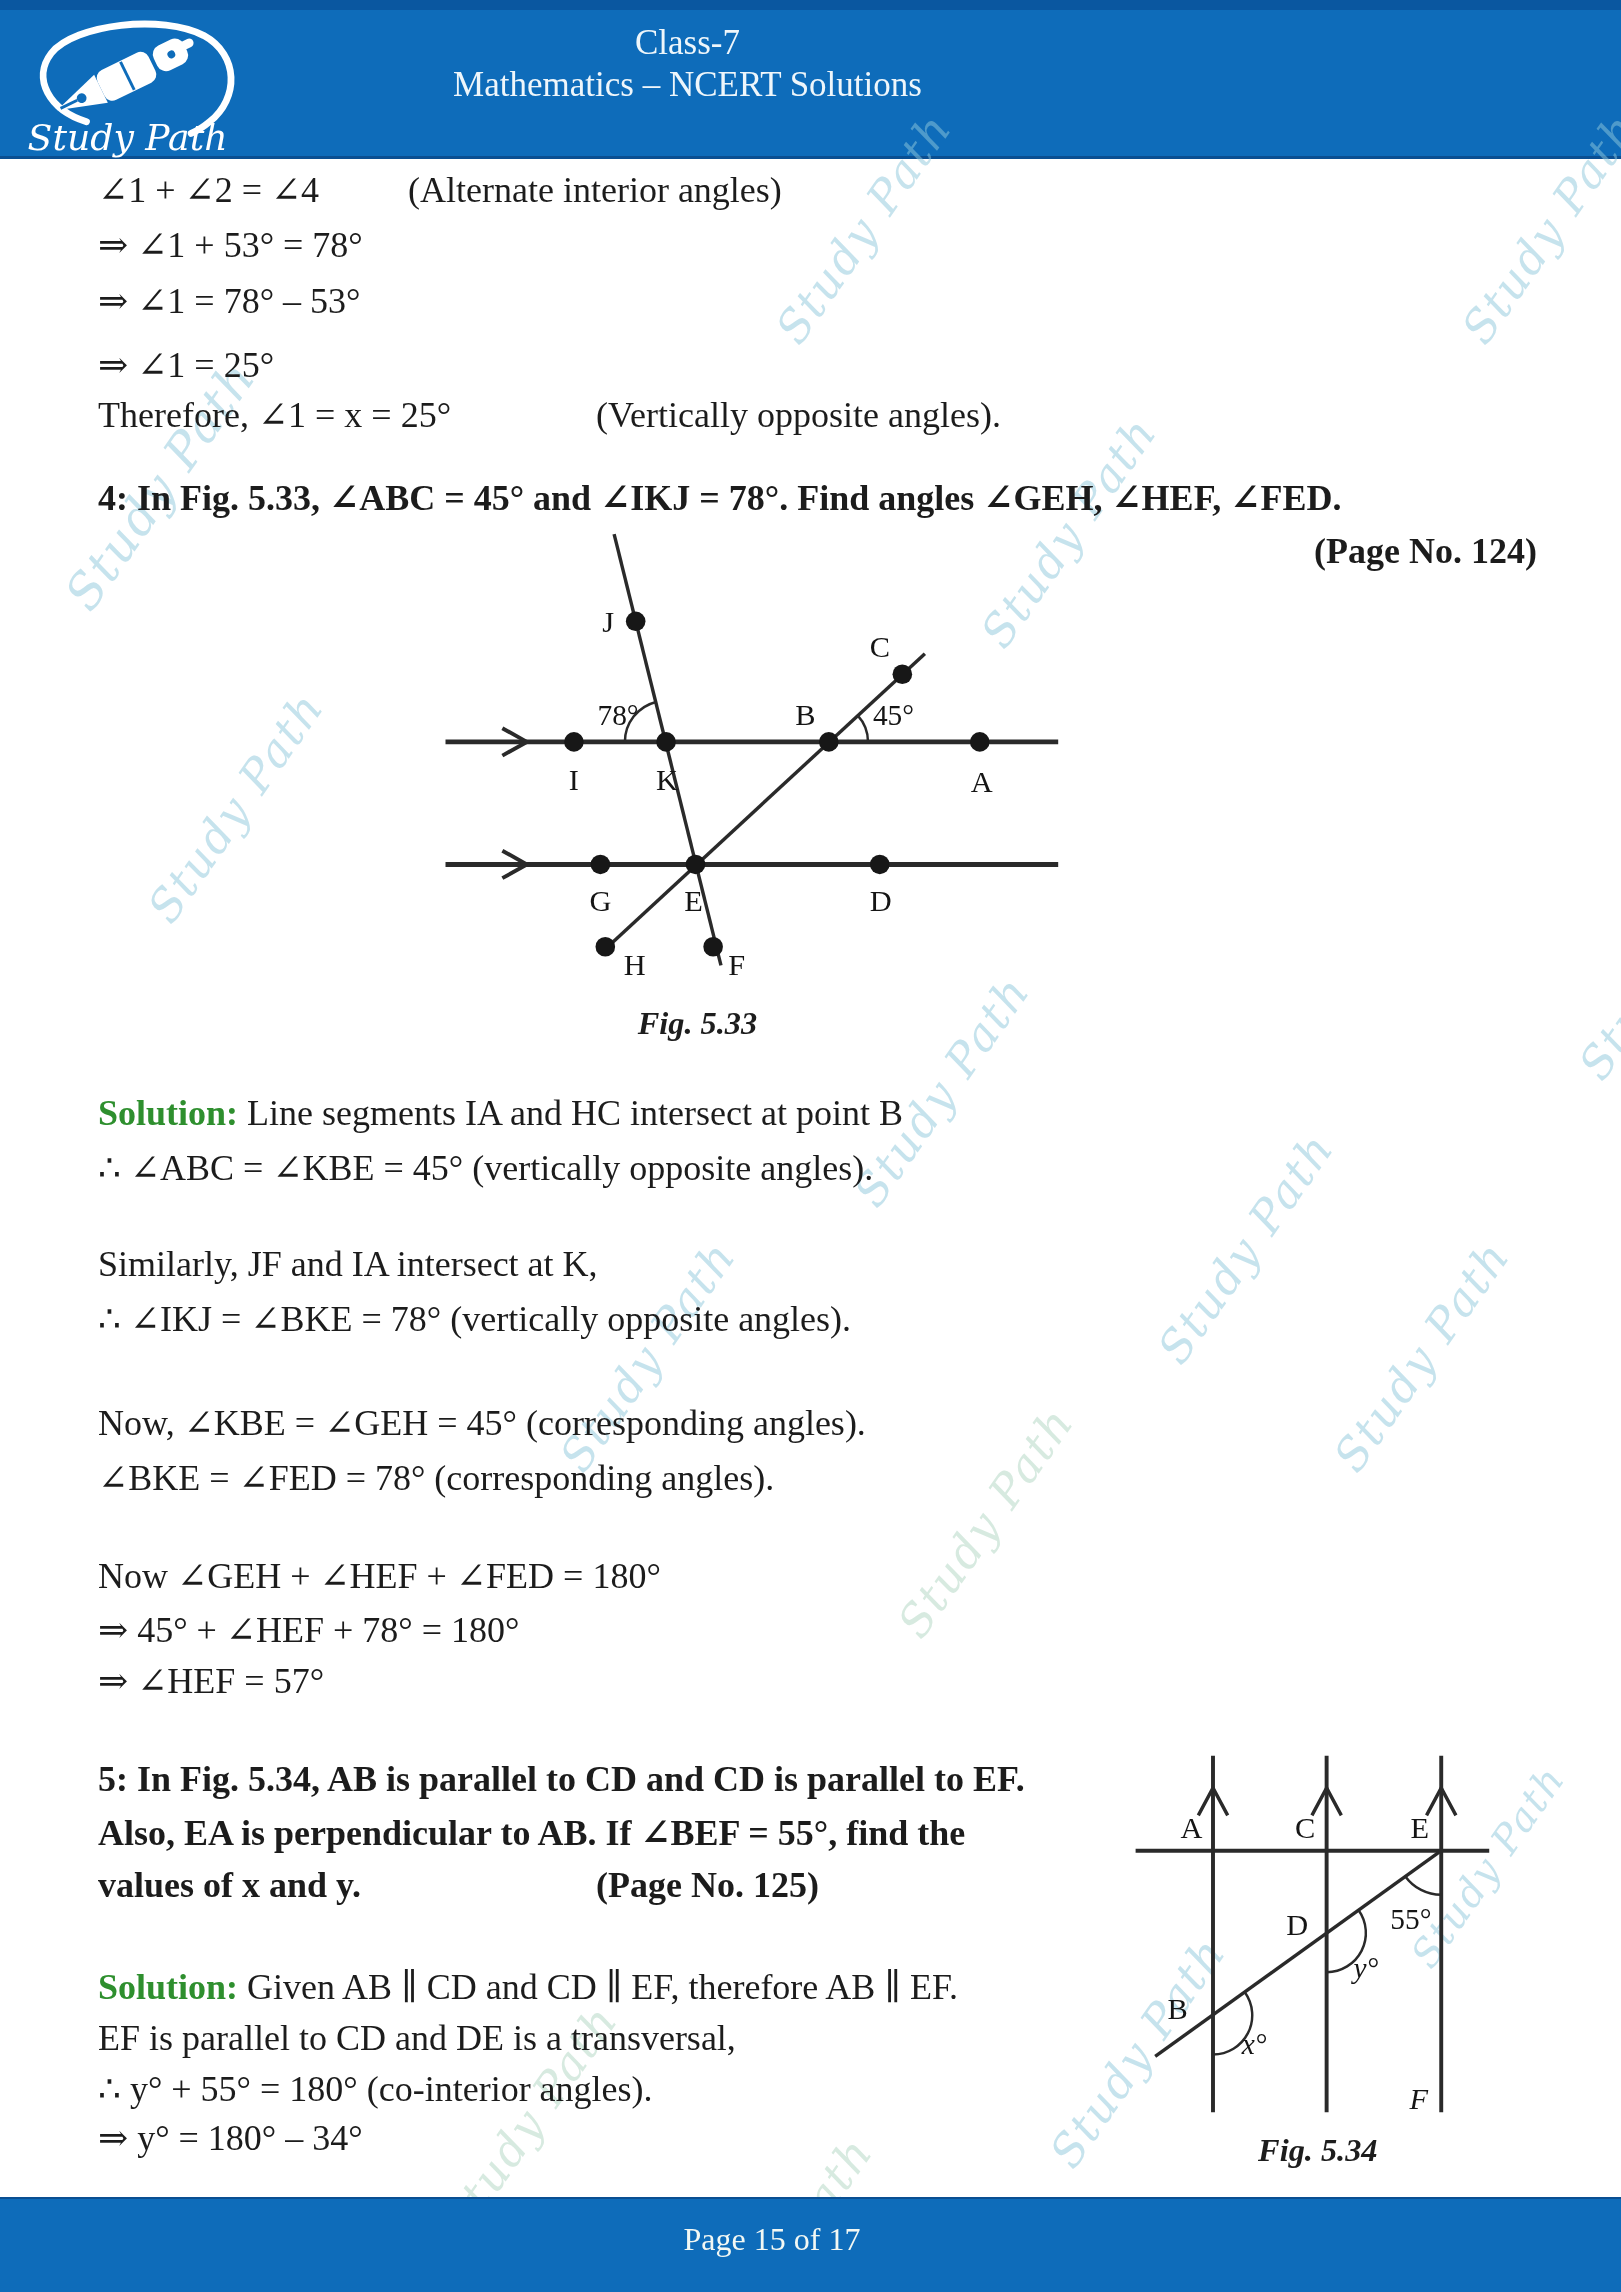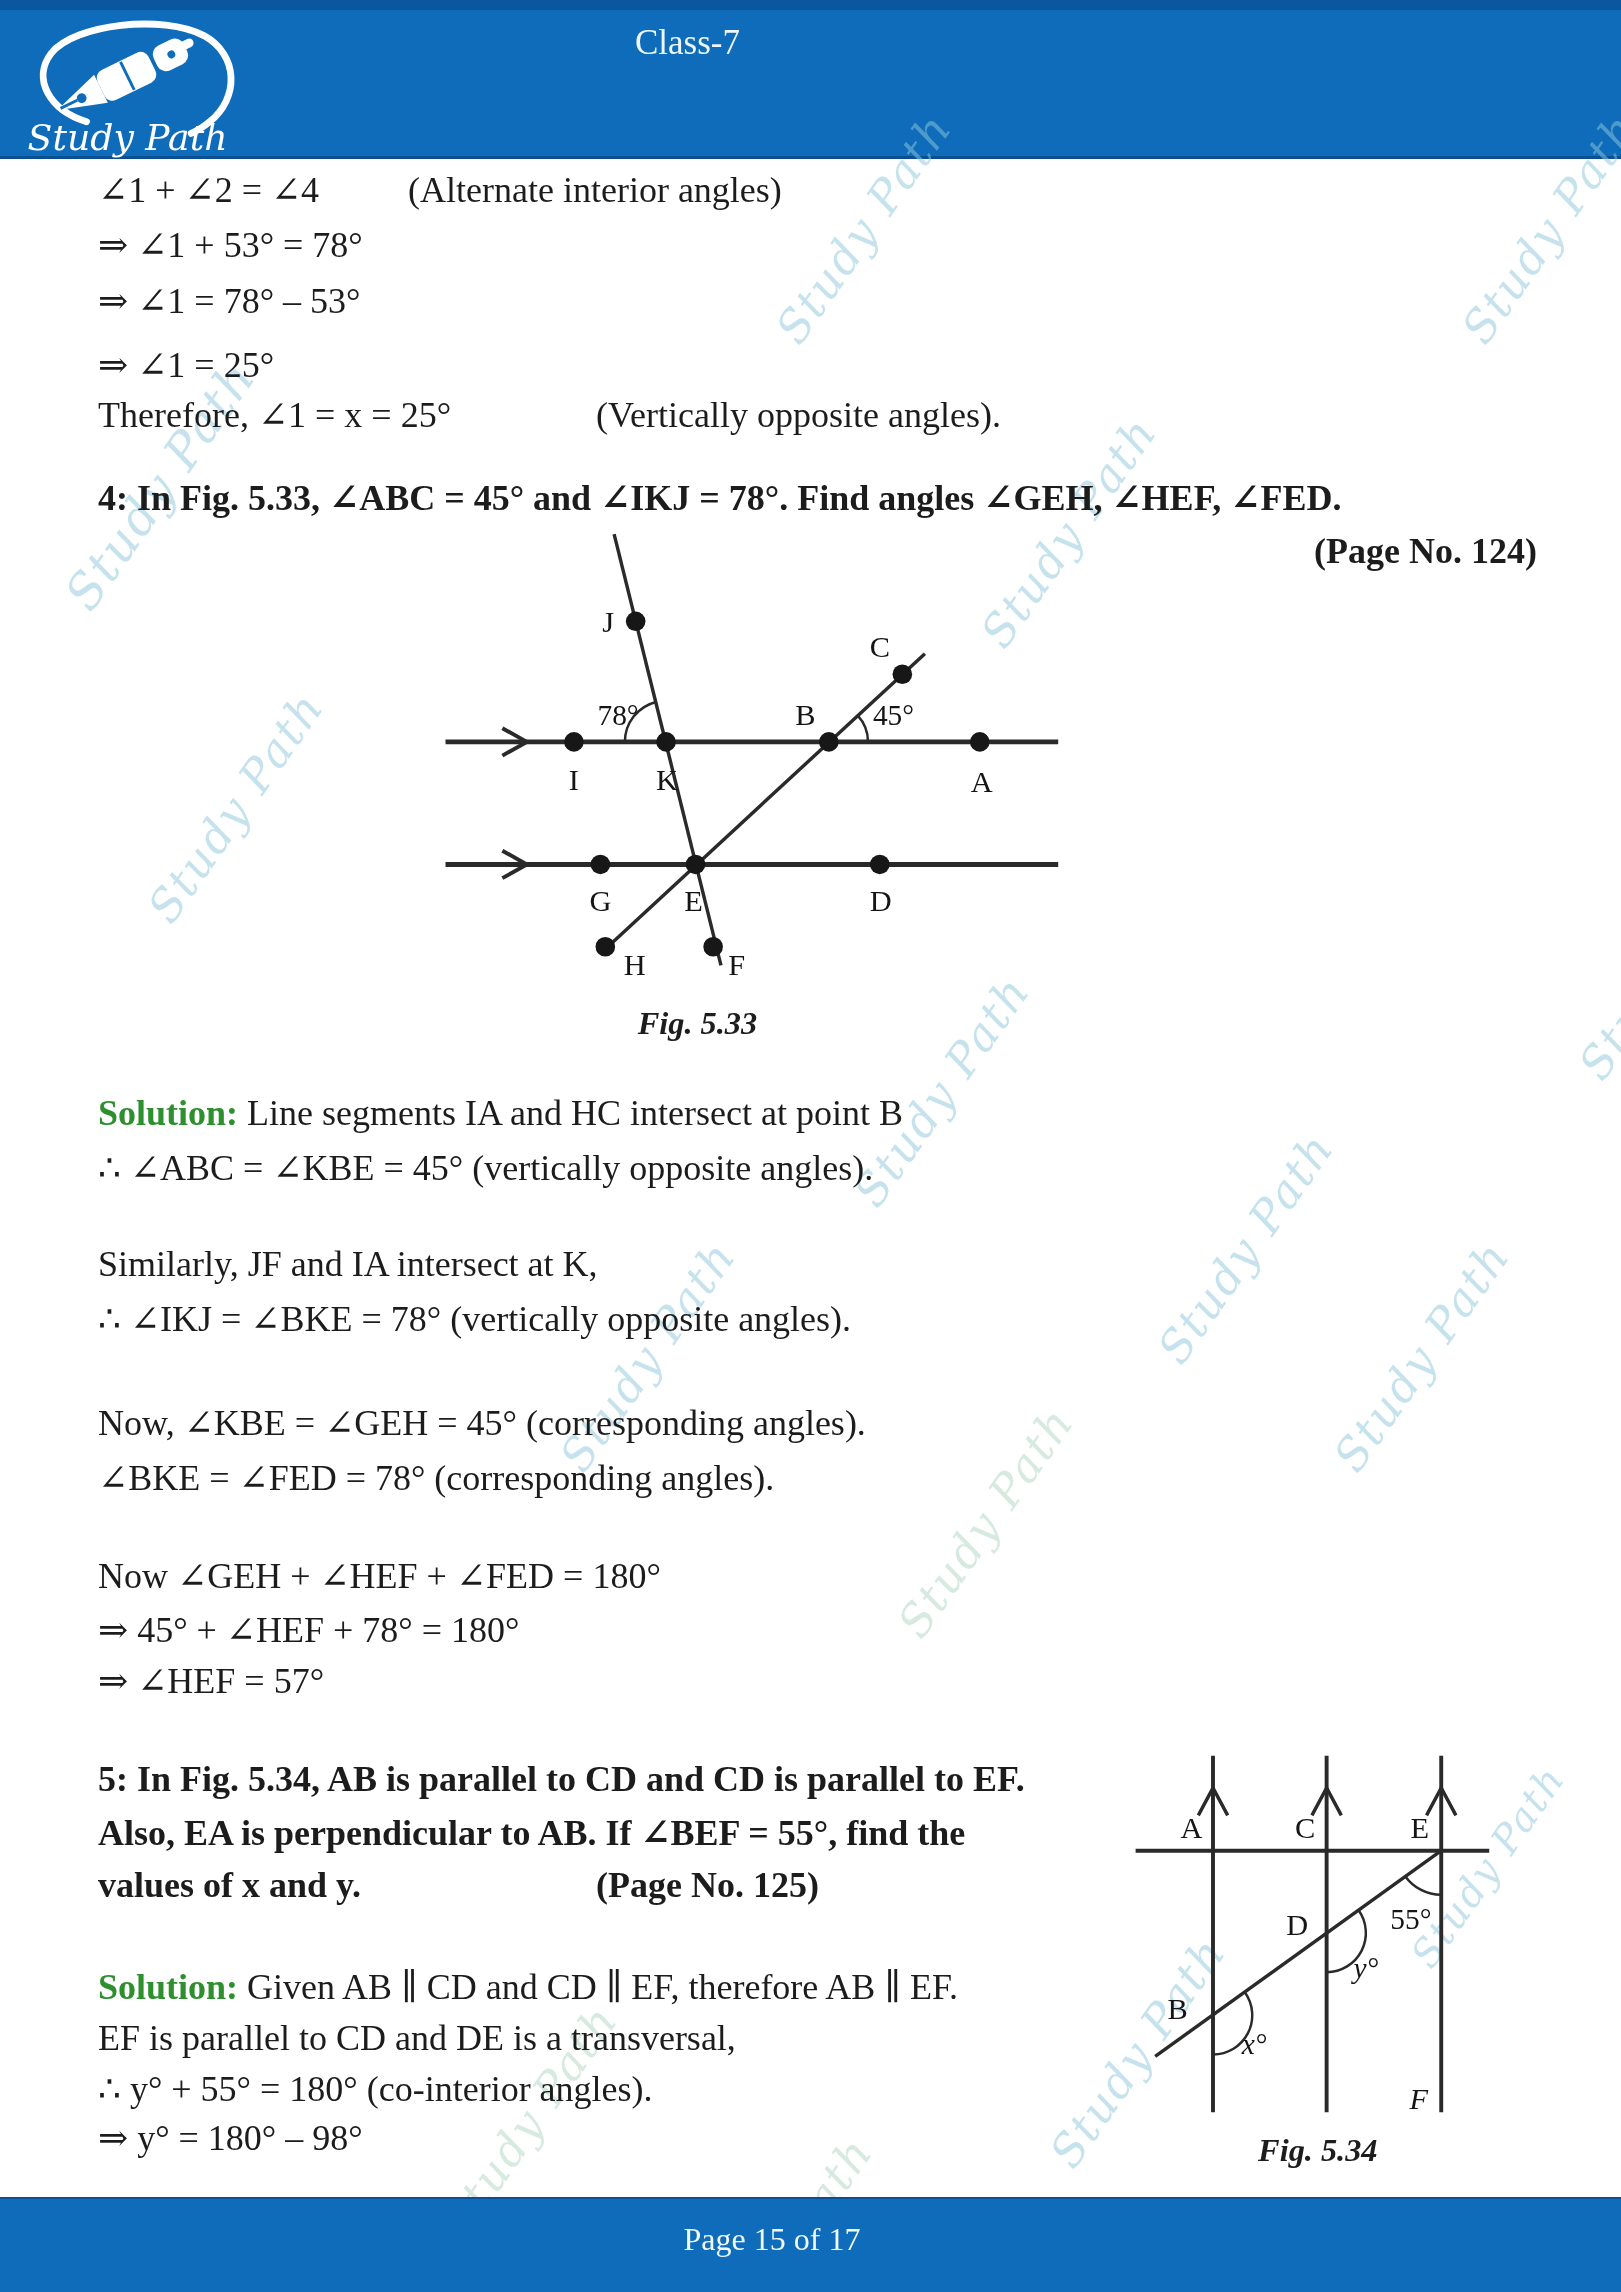--- a/index.html
+++ b/index.html
@@ -64,20 +64,21 @@
       <line x1="36" y1="66" x2="55" y2="66" stroke="#0e6cba" stroke-width="3"></line>
       <rect x="82" y="49" width="58" height="34" rx="9" fill="#ffffff"></rect>
       <line x1="112" y1="50" x2="112" y2="82" stroke="#0e6cba" stroke-width="3"></line>
       <rect x="144" y="52" width="34" height="28" rx="10" fill="#ffffff"></rect>
       <rect x="150" y="59" width="38" height="9" rx="4.5" fill="#ffffff"></rect>
       <circle cx="162" cy="66" r="4" fill="#0e6cba"></circle>
     </g>
     <text x="112" y="141" text-anchor="middle" fill="#ffffff" font-family="DejaVu Serif, serif" font-style="italic" font-size="37">Study Path</text>
   </svg>
   <div class="banner-title bt1">Class-7</div>
+  <div class="banner-title bt2">Mathematics – NCERT Solutions</div>
 </div>
 
 <span class="wm" style="left:54px;top:588px;font-size:49px">Study Path</span>
 <span class="wm" style="left:137px;top:902px">Study Path</span>
 <span class="wm" style="left:765px;top:323px">Study Path</span>
 <span class="wm" style="left:1451px;top:323px">Study Path</span>
 <span class="wm" style="left:970px;top:627px">Study Path</span>
 <span class="wm" style="left:1568px;top:1059px">Study Path</span>
 <span class="wm" style="left:843px;top:1186px">Study Path</span>
 <span class="wm" style="left:1147px;top:1343px">Study Path</span>
@@ -195,18 +196,18 @@
   <text class="ang" x="300" y="208" text-anchor="middle">55°</text>
   <text class="caption" x="205" y="445" text-anchor="middle">Fig. 5.34</text>
 </svg>
 
 <div class="line" style="top:1966px">
   <span class="green">Solution: </span>
   <span>Given AB ∥ CD and CD ∥ EF, therefore AB ∥ EF.</span>
 </div>
 <div class="line" style="top:2017px">EF is parallel to CD and DE is a transversal,</div>
 <div class="line" style="top:2068px">∴ y° + 55° = 180° (co-interior angles).</div>
-<div class="line" style="top:2117px">⇒ y° = 180° – 98°</div>
+<div class="line" style="top:2117px">⇒ y° = 180° – 34°</div>
 
 <div class="footer">
   <div class="pagetext">Page 15 of 17</div>
 </div>
 
 
 </body></html>

